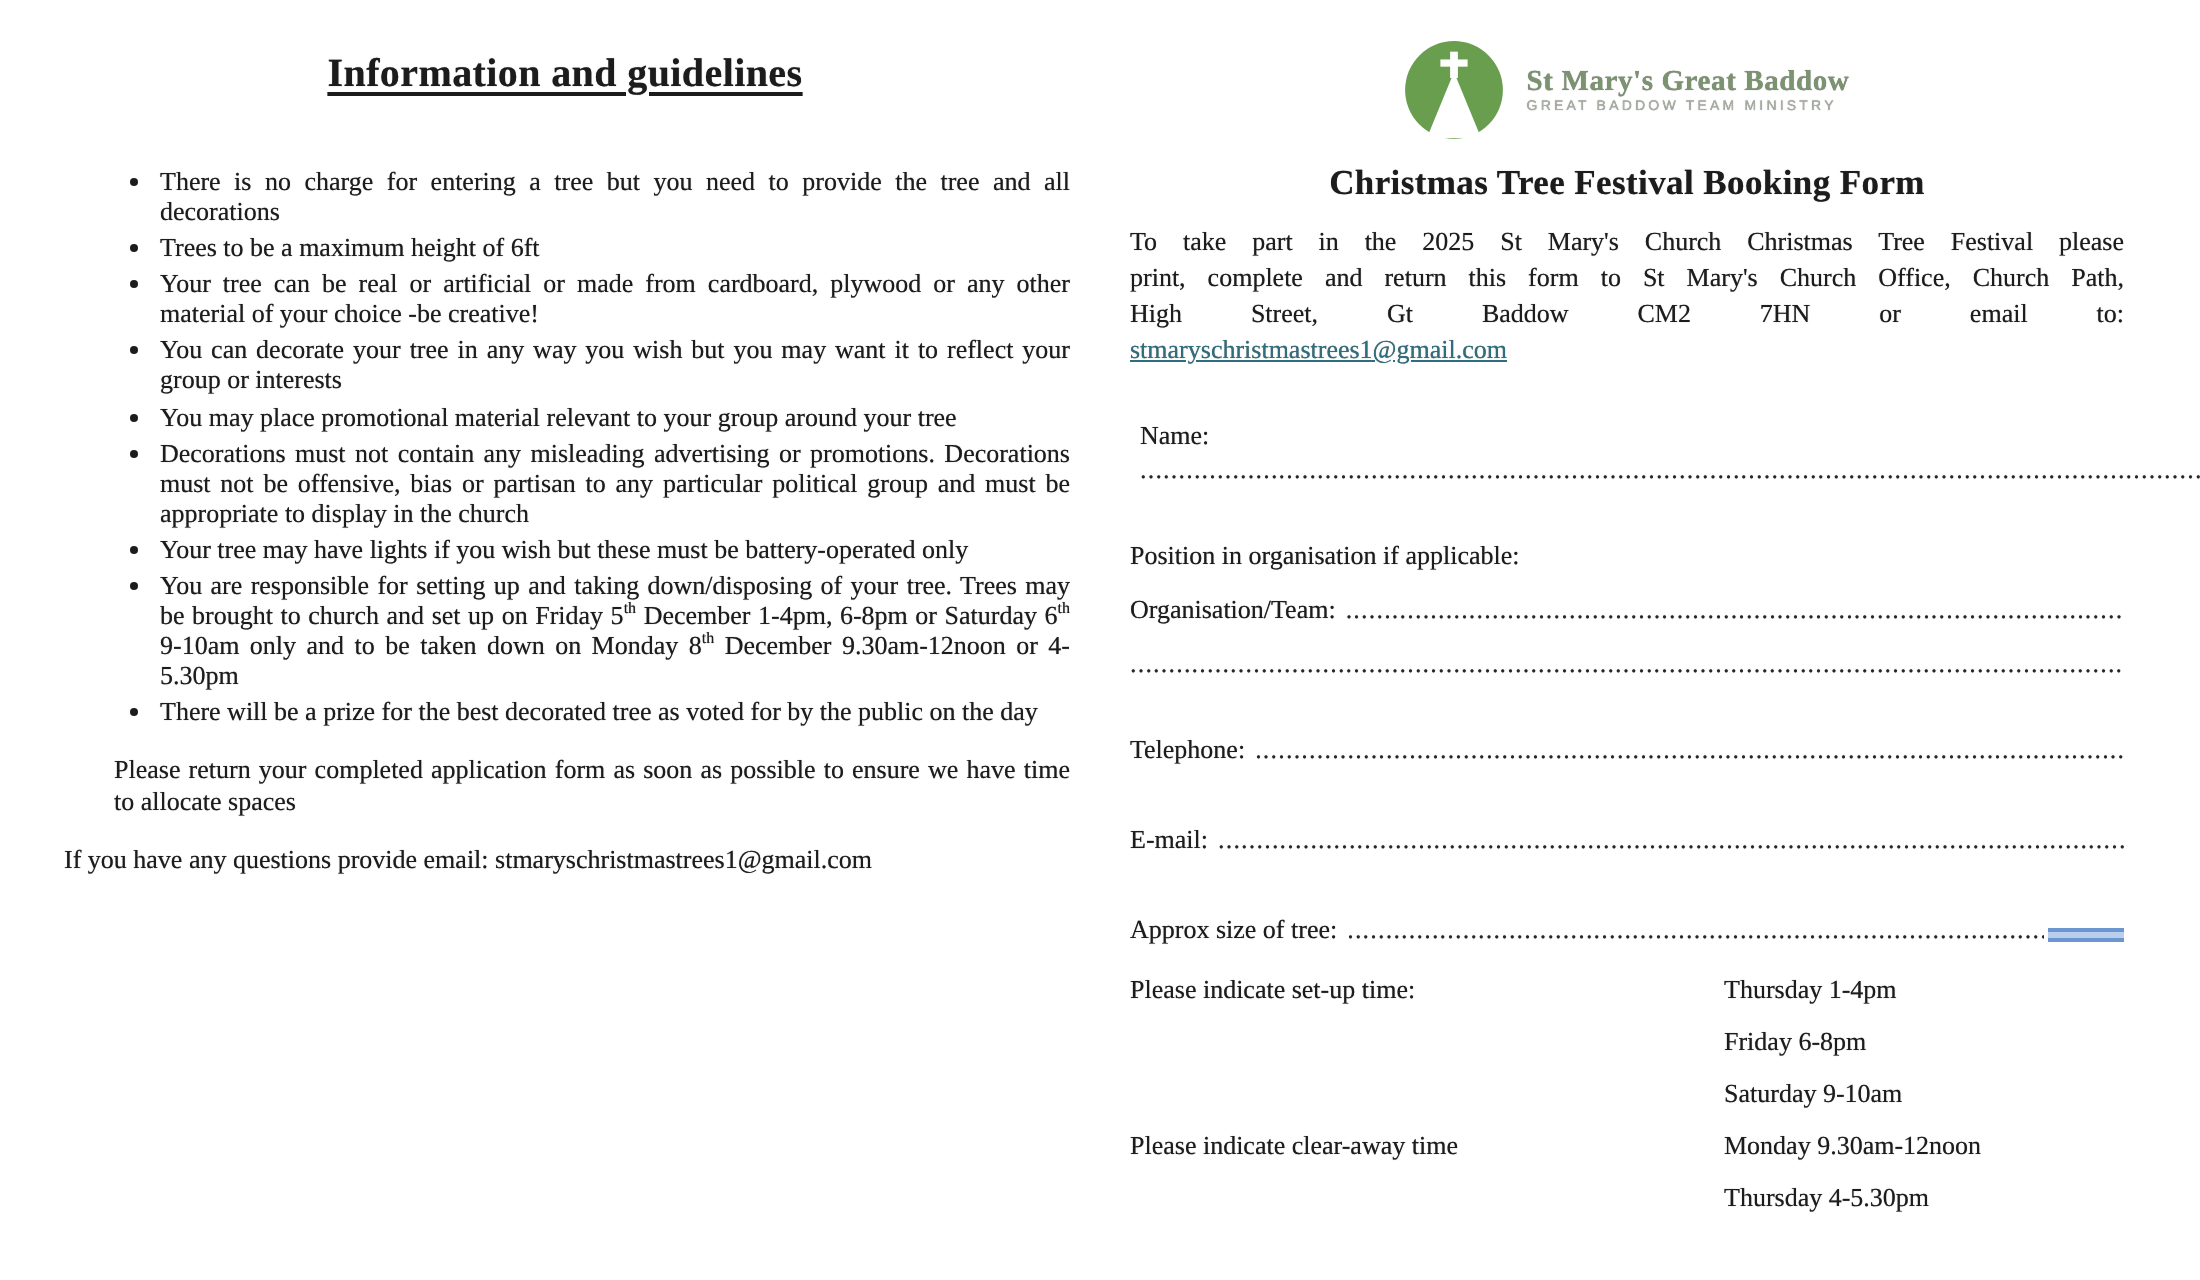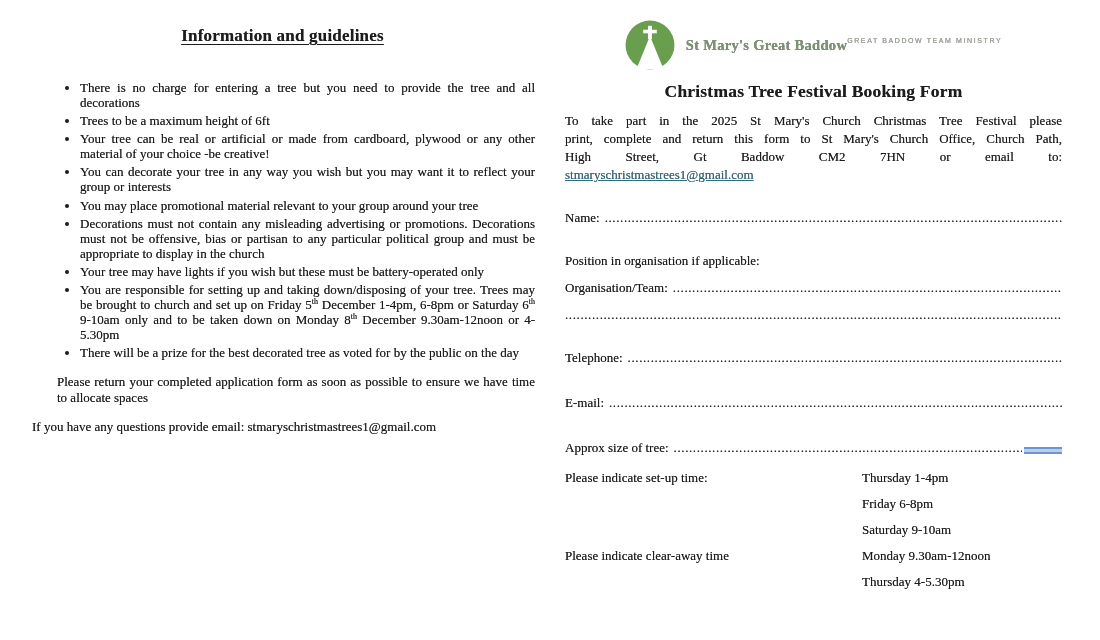--- a/index.html
+++ b/index.html
@@ -4,47 +4,47 @@
 <style>
   html,body{margin:0;padding:0;background:#ffffff;}
   .page{
     position:relative;width:1100px;height:640px;background:#ffffff;overflow:hidden;
     font-family:"Liberation Serif","DejaVu Serif",serif;color:#1c1c1c;
     text-shadow:0 0 .4px rgba(20,20,20,.65);
   }
   
   .left-col{position:absolute;left:30px;top:26px;width:505px;}
   .g-title{
-    margin:0 0 34px 0;font-size:17px;font-weight:600;text-align:center;
+    margin:0 0 34px 0;font-size:20px;font-weight:600;text-align:center;
     text-decoration:underline;text-underline-offset:3px;letter-spacing:.2px;
   }
   .g-list{margin:0;padding-left:50px;font-size:13px;line-height:1.16;text-align:justify;}
   .g-list li{margin:0 0 3px 0;}
   .g-list li sup{font-size:8px;line-height:0;}
   .g-note{margin:14px 0 0 27px;font-size:13px;line-height:1.18;text-align:justify;}
   .g-questions{margin:14px 0 0 2px;font-size:13px;line-height:1.18;}
   
   .right-col{position:absolute;left:565px;top:20px;width:497px;}
   .logo-row{display:flex;justify-content:center;align-items:center;gap:11px;margin-bottom:11px;}
   .logo-icon svg{display:block;}
-  .logo-text{display:flex;flex-direction:row;gap:0;}
+  .logo-text{display:flex;flex-direction:column;gap:0;}
   .logo-title{font-size:14.5px;font-weight:700;letter-spacing:.3px;}
   .logo-tagline{font-size:7px;letter-spacing:1.6px;font-family:"Liberation Sans","DejaVu Sans",sans-serif;}
   .f-title{margin:0 0 10px 0;font-size:17.5px;font-weight:600;text-align:center;letter-spacing:.2px;}
   .intro{font-size:13px;line-height:18px;}
   .intro .intro-line{text-align:justify;text-align-last:justify;}
   .intro-linkline{font-size:13px;line-height:18px;}
   .email-link{text-decoration:underline;cursor:pointer;}
   
   #form-fields{margin-top:25px;font-size:13px;line-height:17px;}
   .frow{display:flex;align-items:baseline;}
   .flabel{white-space:nowrap;}
   .leader{flex:1;overflow:hidden;white-space:nowrap;margin-left:5px;letter-spacing:.6px;color:#262626;}
   .leader::after{content:"..................................................................................................................................................................................";}
-  .frow:nth-child(1){margin-top:0;}
+  .frow:nth-child(1){margin-top:0;flex-direction:column;}
   .frow:nth-child(2){margin-top:26px;}
   .frow:nth-child(3){margin-top:10px;}
   .frow:nth-child(4){margin-top:10px;}
   .frow:nth-child(5){margin-top:26px;}
   .frow:nth-child(6){margin-top:28px;}
   .frow:nth-child(7){margin-top:28px;}
   .blue-mark{
     flex:0 0 38px;height:3px;align-self:center;margin-left:2px;position:relative;top:3px;
     border-top:2px solid #6b96d2;border-bottom:2px solid #6b96d2;background:#b9cfec;
   }

